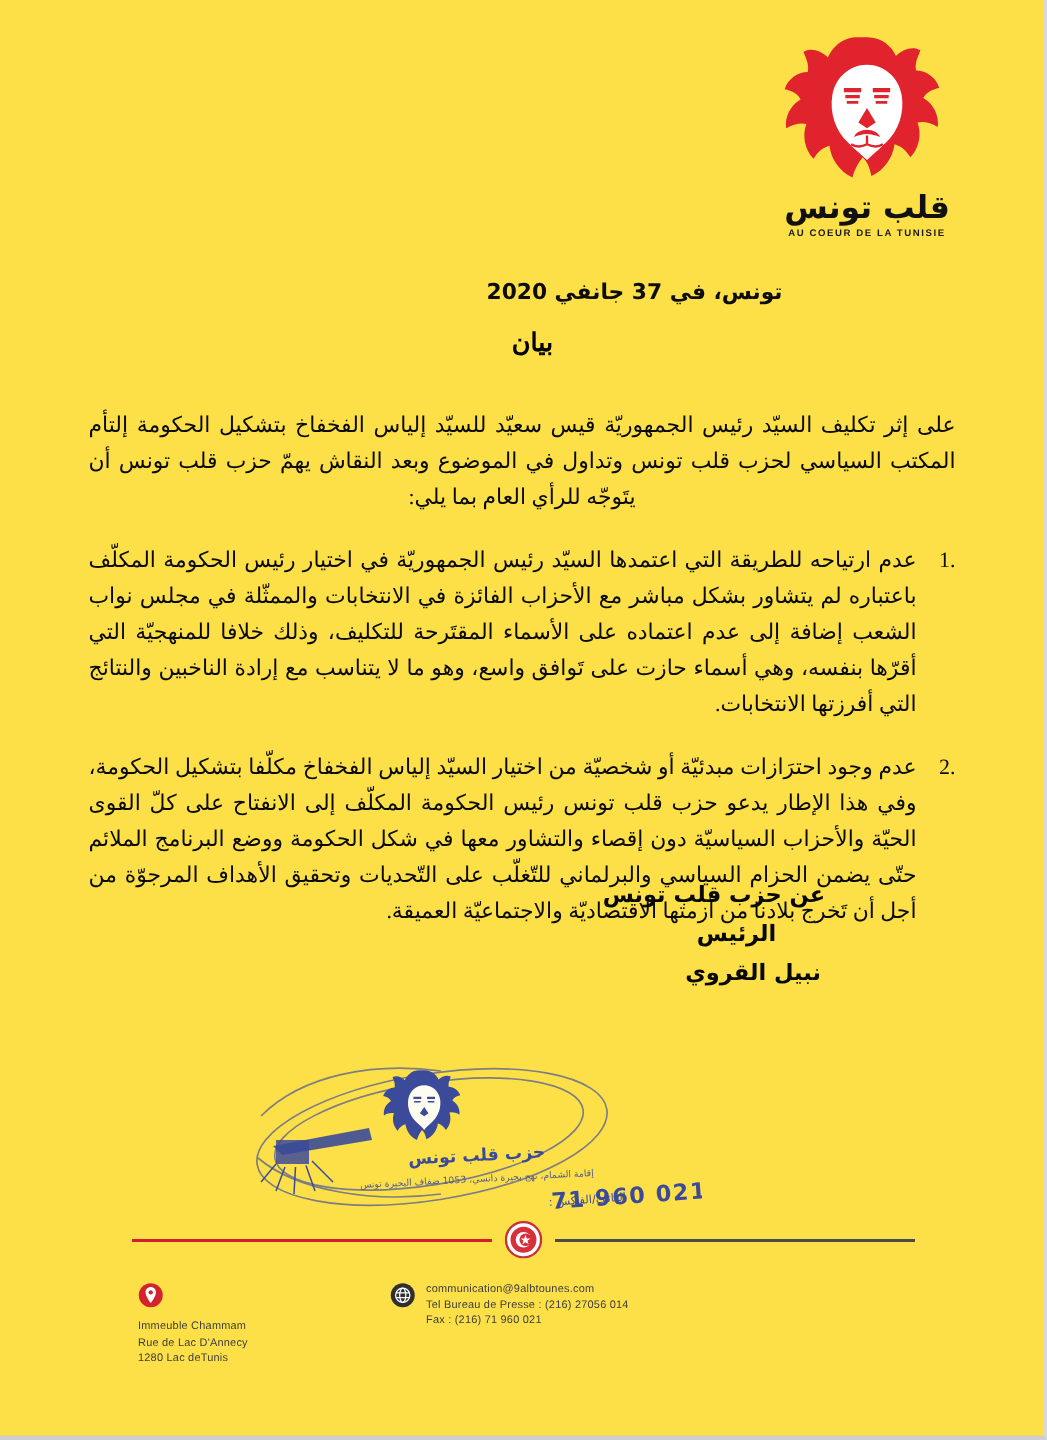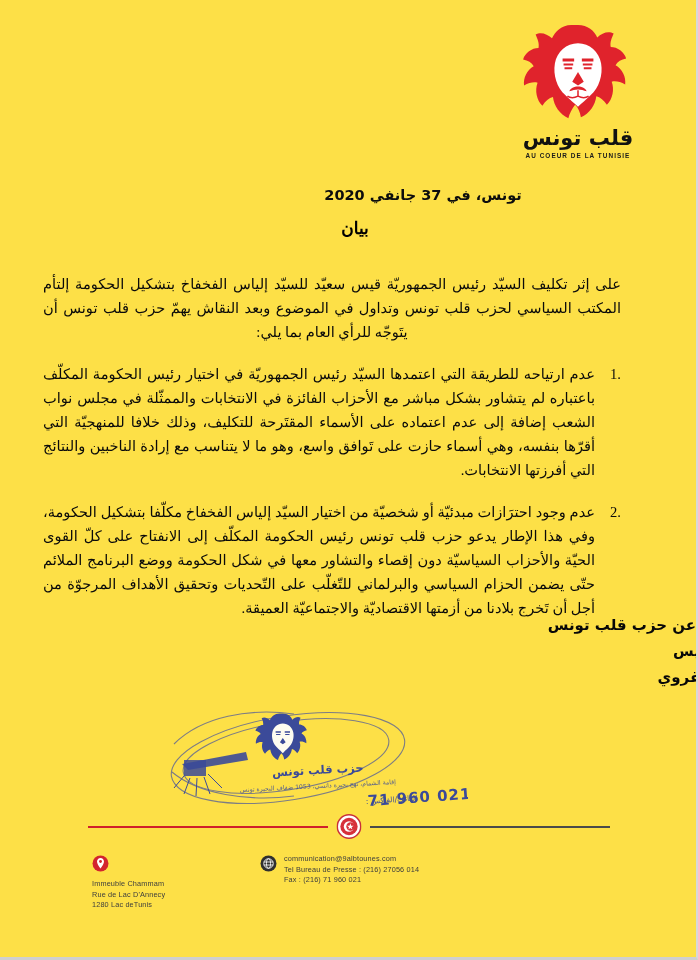--- a/index.html
+++ b/index.html
@@ -94,21 +94,21 @@
     font-size: 17px;
     color: #000000;
     display: inline-block;
     margin-right: -12px;
   }
 
   
   .body-wrap {
     position: absolute;
     top: 272px;
-    right: 75px;
+    right: 59px;
     width: 578px;
     direction: rtl;
     text-align: justify;
   }
   .intro-para {
     font-family: "Liberation Serif", "DejaVu Serif", serif;
     font-size: 14.6px;
     line-height: 24px;
     color: #0a0a0a;
     text-align: justify;
@@ -139,25 +139,25 @@
     top: 0;
     font-family: "Liberation Serif", "DejaVu Serif", serif;
     font-size: 14.6px;
     direction: ltr;
     unicode-bidi: embed;
   }
 
   
   .signature {
     position: absolute;
-    top: 612px;
+    top: 583px;
     right: 0;
     width: 440px;
     direction: rtl;
-    text-align: right;
+    text-align: center;
   }
   .sig-line {
     font-family: "DejaVu Sans", "Liberation Sans", sans-serif;
     font-weight: bold;
     font-size: 15px;
     color: #080808;
     line-height: 26px;
   }
   .sig-org  { margin-right: 0px; }
   .sig-role { margin-right: -30px; }

